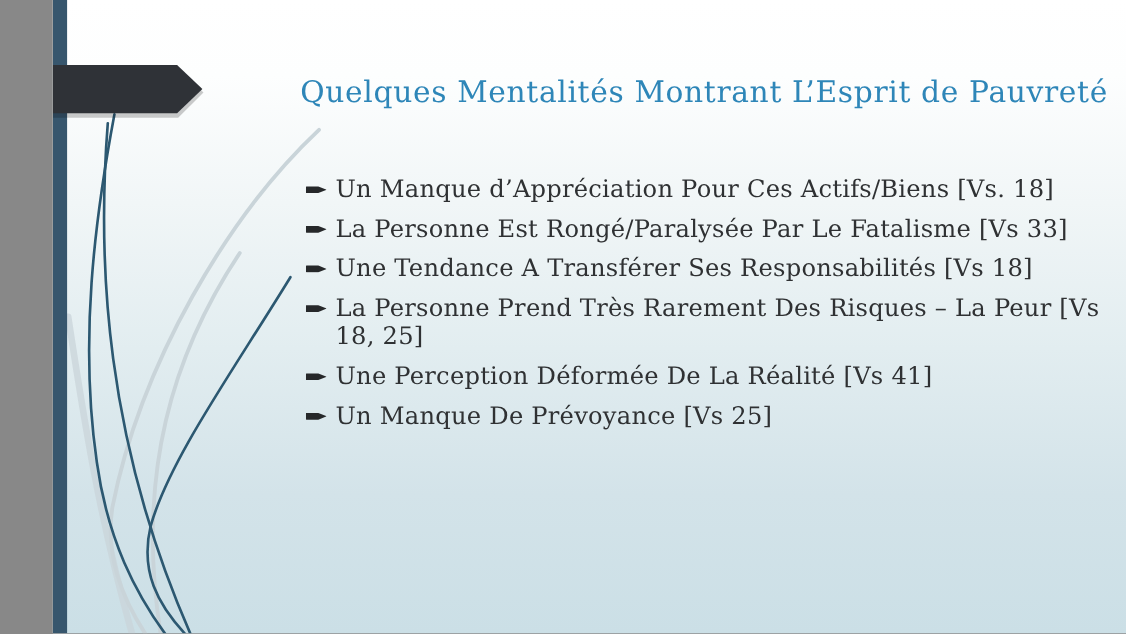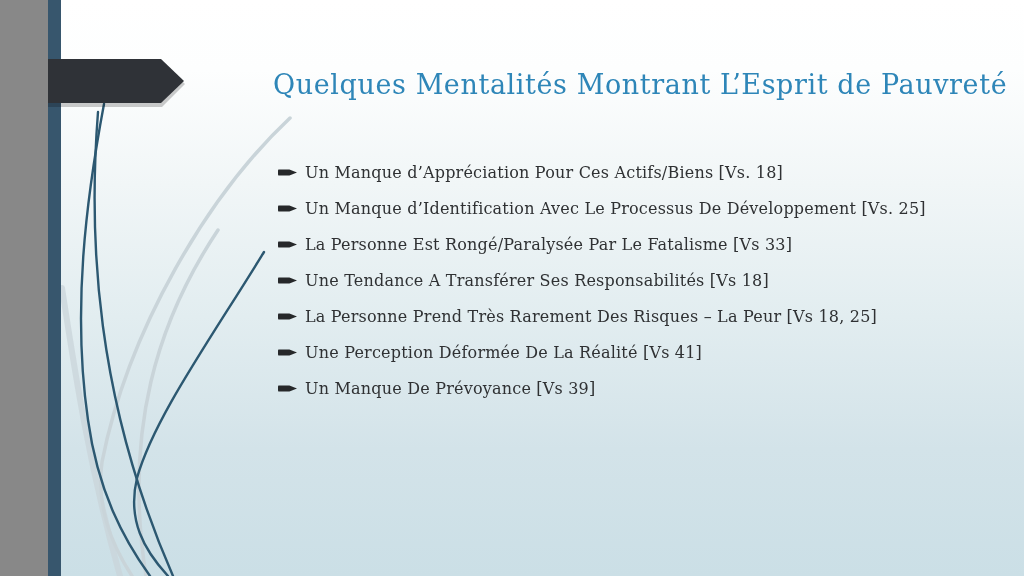--- a/index.html
+++ b/index.html
@@ -22,21 +22,21 @@
     font-size:27px; font-weight:400; letter-spacing:0.6px;
     color:var(--title-color); line-height:34px; white-space:nowrap;
   }
   .bullets {
     position:absolute; left:230px; top:160px; width:735px;
     margin:0; padding:0; list-style:none;
   }
   .bullets li {
     display:flex; align-items:flex-start; gap:8px;
     margin:0 0 10px 0;
-    font-size:16px; line-height:26px; letter-spacing:0.2px;
+    font-size:22px; line-height:26px; letter-spacing:0.2px;
     color:var(--text-color);
   }
   .bullet-marker {
     flex:0 0 auto; width:19px; height:9px; margin-top:8px;
     background:var(--marker-color);
     clip-path:polygon(0 16%, 60% 16%, 100% 50%, 60% 84%, 0 84%);
     border-radius:3px 0 0 3px;
   }
   .bullet-text { flex:1 1 auto; }
 </style>
@@ -65,38 +65,34 @@
 
     <h1 class="title">Quelques Mentalités Montrant L’Esprit de Pauvreté</h1>
 
     <ul class="bullets">
         <li>
           <span class="bullet-marker"></span>
           <span class="bullet-text">Un Manque d’Appréciation Pour Ces Actifs/Biens [Vs. 18]</span>
         </li>
         <li>
           <span class="bullet-marker"></span>
-          <span class="bullet-text">Un Manque d’Identification Avec Le Processus De Développement [Vs. 25]</span>
-        </li>
-        <li>
-          <span class="bullet-marker"></span>
           <span class="bullet-text">La Personne Est Rongé/Paralysée Par Le Fatalisme [Vs 33]</span>
         </li>
         <li>
           <span class="bullet-marker"></span>
           <span class="bullet-text">Une Tendance A Transférer Ses Responsabilités [Vs 18]</span>
         </li>
         <li>
           <span class="bullet-marker"></span>
           <span class="bullet-text">La Personne Prend Très Rarement Des Risques – La Peur [Vs 18, 25]</span>
         </li>
         <li>
           <span class="bullet-marker"></span>
           <span class="bullet-text">Une Perception Déformée De La Réalité [Vs 41]</span>
         </li>
         <li>
           <span class="bullet-marker"></span>
-          <span class="bullet-text">Un Manque De Prévoyance [Vs 39]</span>
+          <span class="bullet-text">Un Manque De Prévoyance [Vs 25]</span>
         </li>
       </ul>
 
   </div>
 </div>
 
 </body></html>

